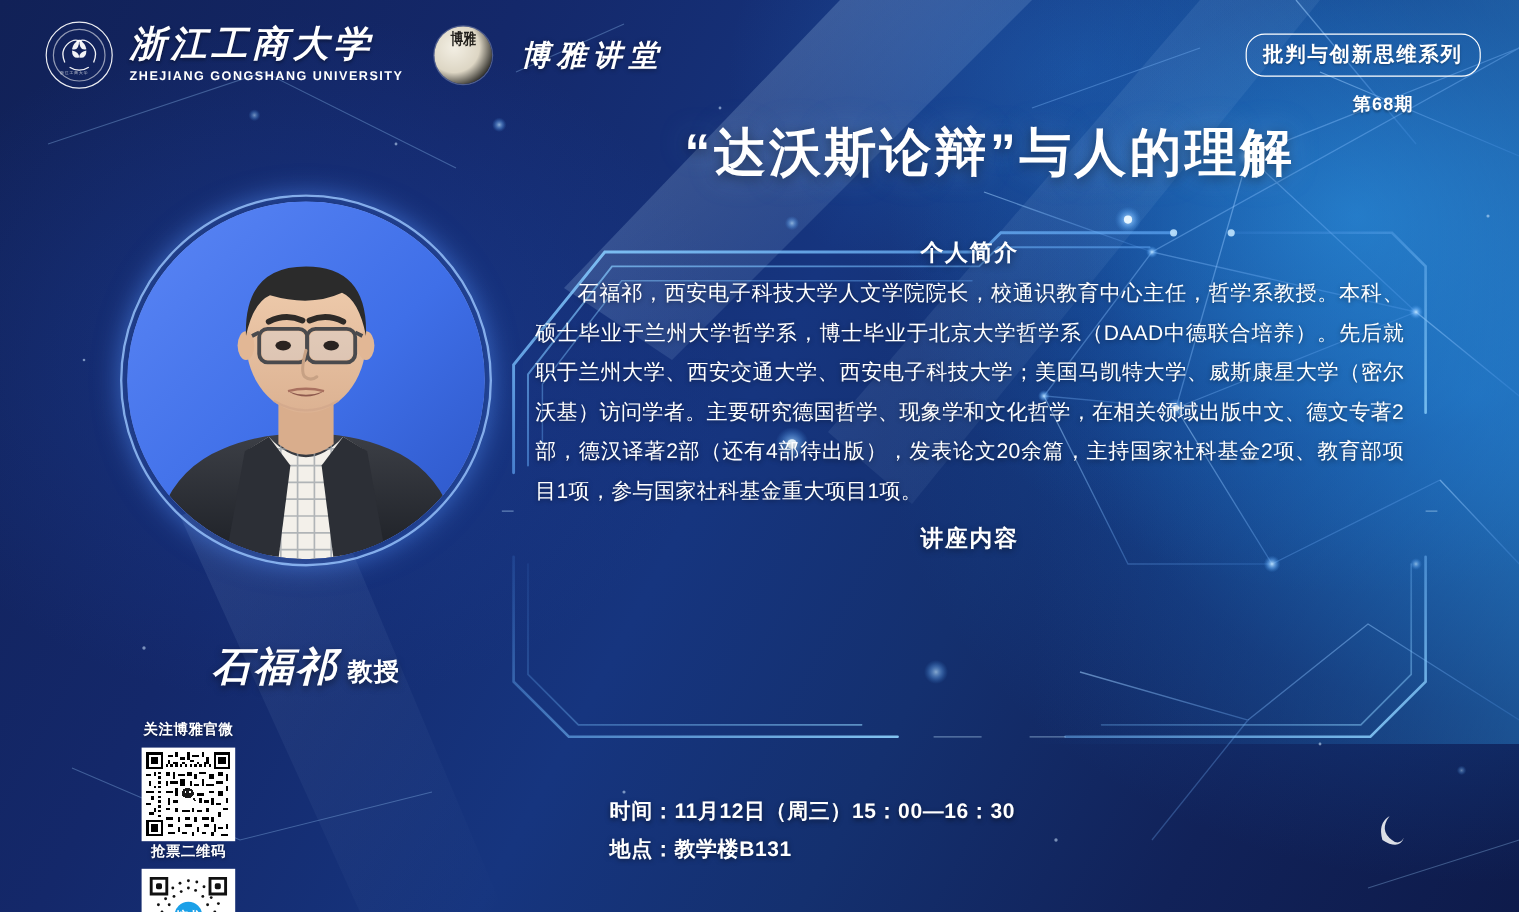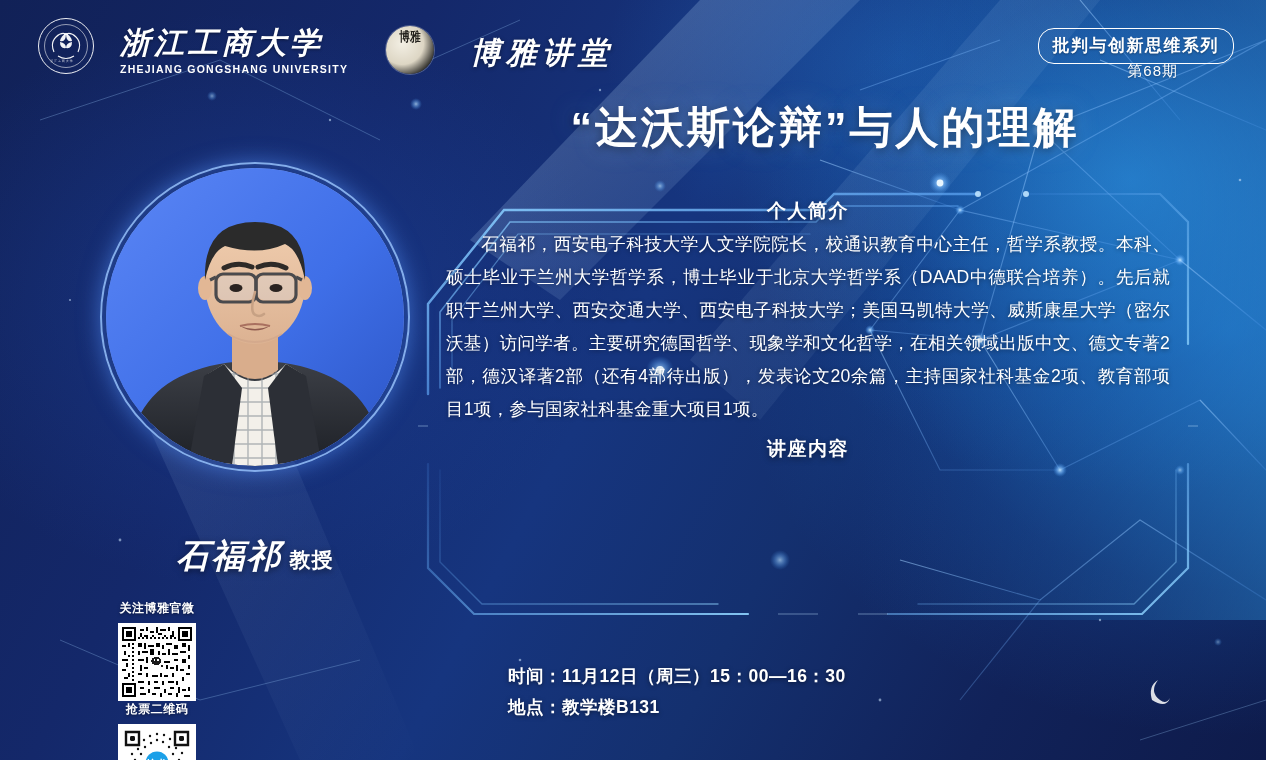--- a/index.html
+++ b/index.html
@@ -19,21 +19,21 @@
       radial-gradient(ellipse 420px 300px at 900px 60px, rgba(35,110,195,0.45) 0%, rgba(16,50,120,0) 70%),
       radial-gradient(ellipse 500px 400px at 250px 300px, rgba(30,70,165,0.45) 0%, rgba(13,31,90,0) 72%),
       linear-gradient(118deg, #112157 0%, #14286a 26%, #16357f 48%, #14306f 64%, #112259 82%, #0e1b4b 100%);
   }
 
   
   .bg-svg { position: absolute; inset: 0; width: 1266px; height: 760px; pointer-events: none; }
 
   
   .header { position: absolute; left: 0; top: 0; width: 100%; height: 96px; }
-  .brand-row { position: absolute; left: 38px; top: 18px; display: flex; align-items: flex-end; gap: 26px; }
+  .brand-row { position: absolute; left: 38px; top: 18px; display: flex; align-items: center; gap: 14px; }
 
   .emblem { width: 56px; height: 56px; position: relative; flex: 0 0 auto; }
   .emblem .ring {
     position: absolute; inset: 0; border-radius: 50%;
     border: 1.6px solid rgba(255,255,255,0.92);
   }
   .emblem .inner-ring {
     position: absolute; inset: 6px; border-radius: 50%;
     border: 1px solid rgba(255,255,255,0.55);
   }
@@ -57,36 +57,36 @@
     box-shadow: 0 0 0 1px rgba(255,255,255,0.25);
   }
   .divider-seal .seal-txt {
     position: absolute; left: 0; right: 0; top: 4px;
     text-align: center; color: #23211d; font-size: 13px; font-weight: 700;
     font-family: "Liberation Serif", "DejaVu Serif", serif; line-height: 1.15;
     letter-spacing: 0px; transform: scaleX(0.82);
   }
   .boya-title {
     font-family: "Liberation Serif", "DejaVu Serif", serif;
-    font-size: 30px; font-weight: 700; color: #ffffff; font-style: italic;
+    font-size: 24px; font-weight: 700; color: #ffffff; font-style: italic;
     letter-spacing: 6px; margin-left: 10px;
     text-shadow: 0 1px 4px rgba(0,0,0,0.45);
   }
 
   .series-badge {
     position: absolute; right: 32px; top: 28px;
     border: 1.6px solid #ffffff; border-radius: 16px;
     padding: 5px 14px 6px;
     color: #ffffff; font-size: 17px; font-weight: 700; letter-spacing: 1.5px;
     white-space: nowrap;
     text-shadow: 0 1px 2px rgba(0,0,0,0.35);
   }
   .issue-no {
-    position: absolute; right: 88px; top: 62px;
-    color: #ffffff; font-size: 15px; font-weight: 400; letter-spacing: 1px;
+    position: absolute; right: 88px; top: 78px;
+    color: #ffffff; font-size: 15px; font-weight: 700; letter-spacing: 1px;
     text-shadow: 0 1px 2px rgba(0,0,0,0.35);
   }
 
   
   .main-title {
     position: absolute; left: 430px; top: 96px; width: 790px; height: 64px;
     display: flex; align-items: center; justify-content: center;
     font-family: Liberation Sans, sans-serif;
     font-size: 43px; font-weight: 700; color: #ffffff;
     letter-spacing: 3px; white-space: nowrap;

